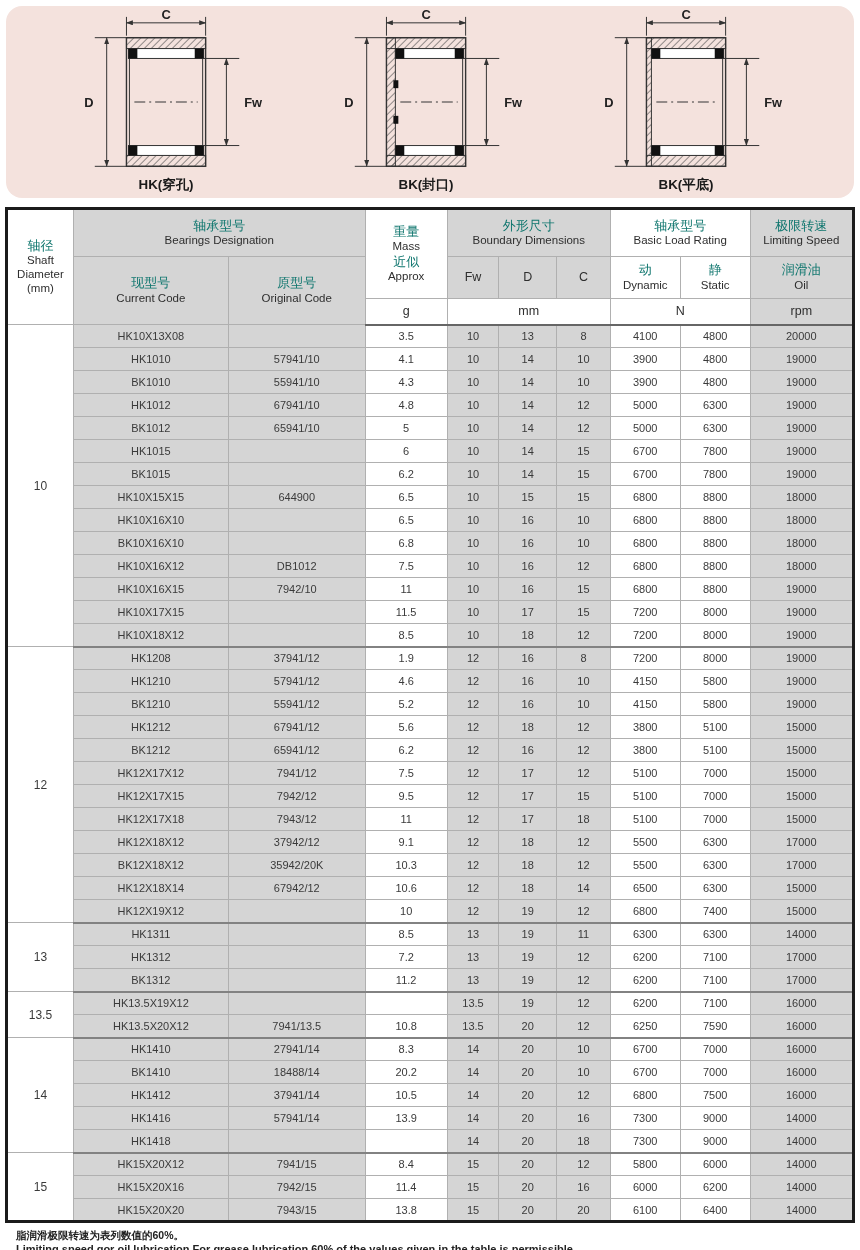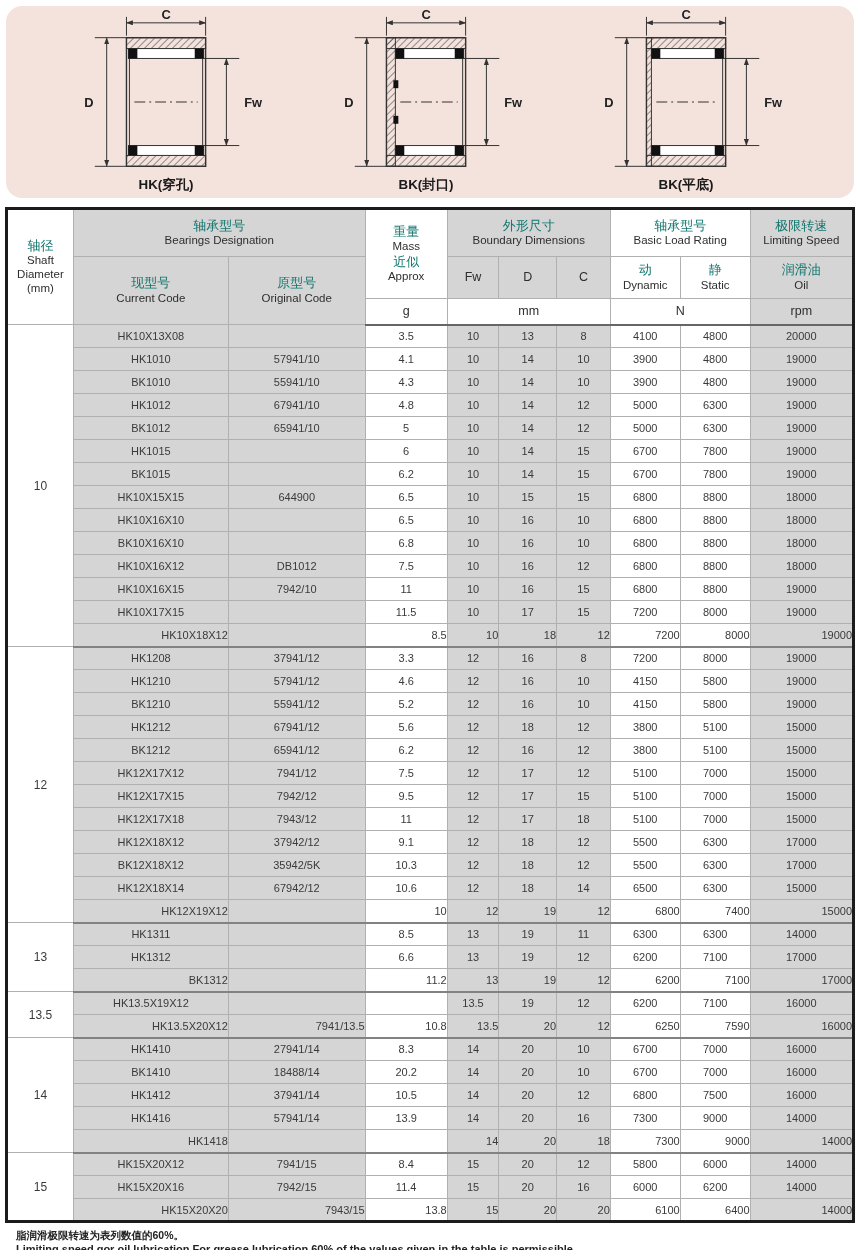--- a/index.html
+++ b/index.html
@@ -20,21 +20,21 @@
   .gray{background:#d5d5d5;}
   .white{background:#ffffff;}
   .zh{display:block;font-size:13px;line-height:1.25;color:#0f766e;}
   .en{display:block;font-size:11.5px;line-height:1.2;color:#2e2e2e;}
   .hA{height:48px;} .hB{height:42px;} .hC{height:26px;font-size:12.5px;color:#2e2e2e;}
   .unit-sep{border-bottom:2px solid #666 !important;}
   tbody tr{height:23px;}
   tbody td{font-size:11px;color:#3a3a3a;}
   td.c-shaft{background:#fff;font-size:12px;}
   td.c-code{text-align:left;padding-left:26px;}
-  tr.group-end td{border-bottom:2px solid #828282;text-align:right;}
+  tr.group-end td{border-bottom:2px solid #828282;}
 
   
   .footnote{position:absolute;left:16px;top:1229px;width:846px;display:flex;justify-content:space-between;align-items:flex-start;flex-direction:column;}
   .footnote .fzh{font-size:10.5px;font-weight:bold;color:#222;}
   .footnote .fen{font-size:11px;color:#222;font-weight:bold;}
 </style>
 </head>
 <body>
 
 <div class="page">
@@ -396,21 +396,21 @@
           <td class="c-d gray">18</td>
           <td class="c-c gray">12</td>
           <td class="c-dyn white">7200</td>
           <td class="c-stat white">8000</td>
           <td class="c-rpm gray">19000</td>
         </tr>
         <tr>
           <td rowspan="12" class="c-shaft">12</td>
           <td class="c-code gray">HK1208</td>
           <td class="c-orig gray">37941/12</td>
-          <td class="c-mass white">3.3</td>
+          <td class="c-mass white">1.9</td>
           <td class="c-fw gray">12</td>
           <td class="c-d gray">16</td>
           <td class="c-c gray">8</td>
           <td class="c-dyn white">7200</td>
           <td class="c-stat white">8000</td>
           <td class="c-rpm gray">19000</td>
         </tr>
         <tr>
           <td class="c-code gray">HK1210</td>
           <td class="c-orig gray">57941/12</td>
@@ -494,21 +494,21 @@
           <td class="c-mass white">9.1</td>
           <td class="c-fw gray">12</td>
           <td class="c-d gray">18</td>
           <td class="c-c gray">12</td>
           <td class="c-dyn white">5500</td>
           <td class="c-stat white">6300</td>
           <td class="c-rpm gray">17000</td>
         </tr>
         <tr>
           <td class="c-code gray">BK12X18X12</td>
-          <td class="c-orig gray">35942/5K</td>
+          <td class="c-orig gray">35942/20K</td>
           <td class="c-mass white">10.3</td>
           <td class="c-fw gray">12</td>
           <td class="c-d gray">18</td>
           <td class="c-c gray">12</td>
           <td class="c-dyn white">5500</td>
           <td class="c-stat white">6300</td>
           <td class="c-rpm gray">17000</td>
         </tr>
         <tr>
           <td class="c-code gray">HK12X18X14</td>
@@ -540,21 +540,21 @@
           <td class="c-fw gray">13</td>
           <td class="c-d gray">19</td>
           <td class="c-c gray">11</td>
           <td class="c-dyn white">6300</td>
           <td class="c-stat white">6300</td>
           <td class="c-rpm gray">14000</td>
         </tr>
         <tr>
           <td class="c-code gray">HK1312</td>
           <td class="c-orig gray"></td>
-          <td class="c-mass white">6.6</td>
+          <td class="c-mass white">7.2</td>
           <td class="c-fw gray">13</td>
           <td class="c-d gray">19</td>
           <td class="c-c gray">12</td>
           <td class="c-dyn white">6200</td>
           <td class="c-stat white">7100</td>
           <td class="c-rpm gray">17000</td>
         </tr>
         <tr class="group-end">
           <td class="c-code gray">BK1312</td>
           <td class="c-orig gray"></td>

